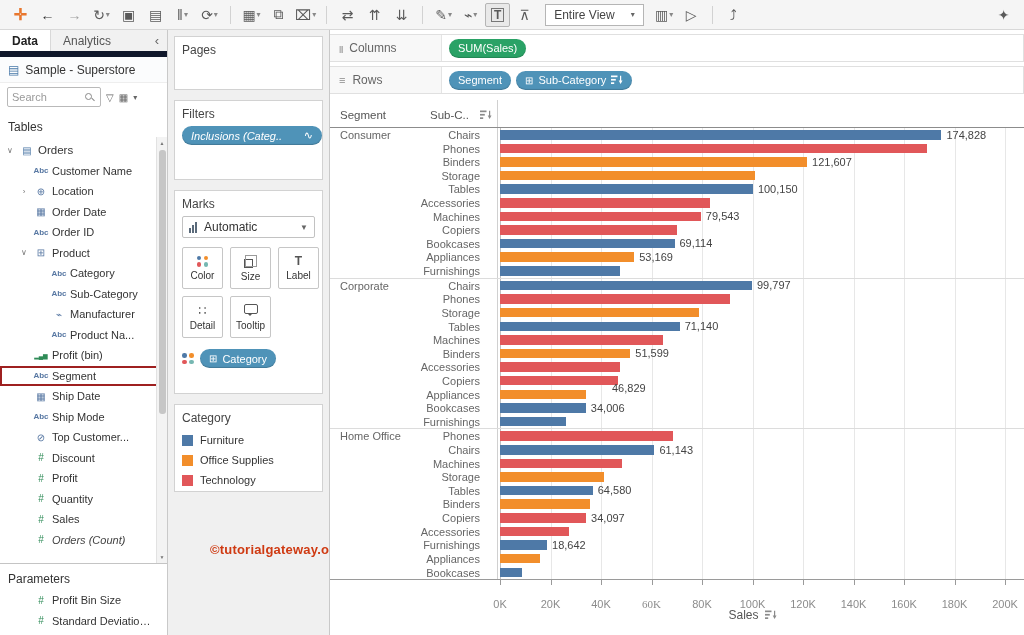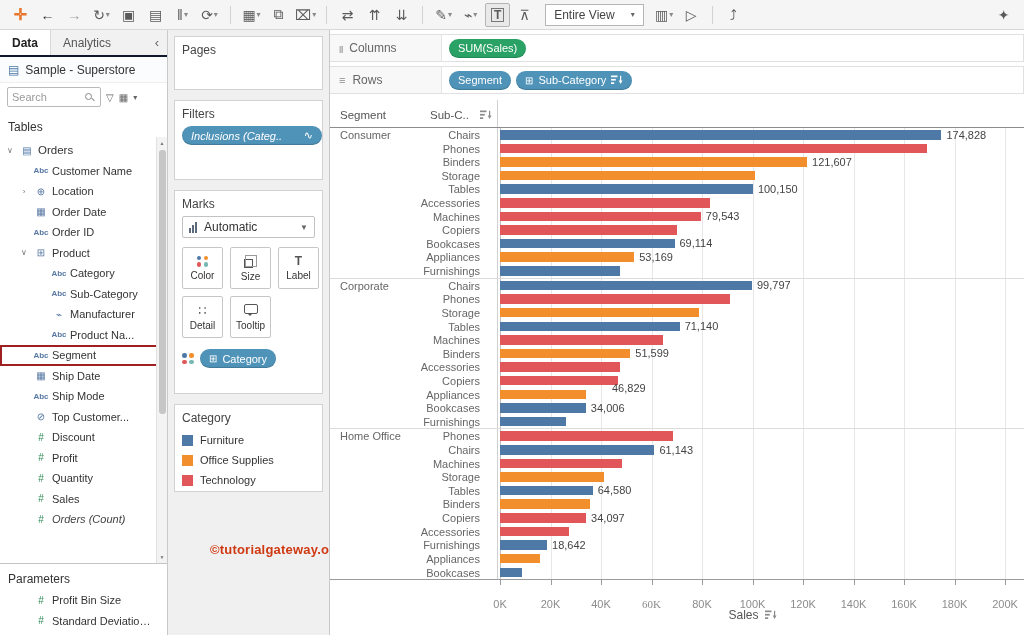--- a/index.html
+++ b/index.html
@@ -16,21 +16,21 @@
 .g-undo{color:#333;font-weight:bold}
 .g-redo{color:#a0a0a0}
 .g-show-mark-labels{font-size:12px;font-weight:bold;border:1px solid #777;padding:0 2px;line-height:12px}
 .tsep{width:1px;height:18px;background:#d2d2d2;margin:0 6px}
 .fit-select{display:flex;align-items:center;gap:16px;border:1px solid #b5b5b5;background:#fff;height:22px;padding:0 8px;font-size:12px;color:#444;margin:0 8px}
 .fit-select .caret{font-size:8px;color:#666}
 .far-right{margin-left:auto}
 
 
 .left{position:absolute;left:0;top:30px;width:168px;height:605px;background:#fff;border-right:1px solid #c9c9c9;display:flex;flex-direction:column}
-.tabs{display:flex;height:27px;background:#f1f1f1;border-bottom:2px solid #0f172a;align-items:stretch;flex:none}
+.tabs{display:flex;height:27px;background:#f1f1f1;border-bottom:6px solid #0f172a;align-items:stretch;flex:none}
 .tab{padding:0 12px;display:flex;align-items:center;font-size:12px;color:#555}
 .tab.active{background:#fff;color:#222;font-weight:bold;border-right:1px solid #d8d8d8}
 .collapse{margin-left:auto;padding:0 8px;display:flex;align-items:center;color:#666;font-size:13px}
 .ds-row{display:flex;align-items:center;gap:6px;height:26px;padding:0 8px;font-size:12px;color:#333;background:#fbfcfd;border-bottom:1px solid #eee;flex:none}
 .ds-icon{color:#4878a8;font-size:12px}
 .search-row{display:flex;align-items:center;gap:5px;height:28px;padding:0 7px;flex:none}
 .search-box{flex:0 0 94px;display:flex;align-items:center;height:20px;border:1px solid #b9b9b9;border-radius:2px;padding:0 4px;background:#fff}
 .search-input{border:none;outline:none;width:72px;font-size:11px;color:#333}
 .search-input::placeholder{color:#9a9a9a}
 .mag{position:relative;width:11px;height:11px;flex:none}
@@ -288,20 +288,25 @@
         <div class="field-row lvl2">
           <span class="chev"></span>
           <span class="ficon paperclip">⌁</span>
           <span class="flabel">Manufacturer</span>
         </div>
         <div class="field-row lvl2">
           <span class="chev"></span>
           <span class="ficon abc">Abc</span>
           <span class="flabel">Product Na...</span>
         </div>
+        <div class="field-row lvl1">
+          <span class="chev"></span>
+          <span class="ficon bin">▂▄▆</span>
+          <span class="flabel">Profit (bin)</span>
+        </div>
         <div class="field-row lvl1 hl">
           <span class="chev"></span>
           <span class="ficon abc">Abc</span>
           <span class="flabel">Segment</span>
         </div>
         <div class="field-row lvl1">
           <span class="chev"></span>
           <span class="ficon calendar">▦</span>
           <span class="flabel">Ship Date</span>
         </div>

